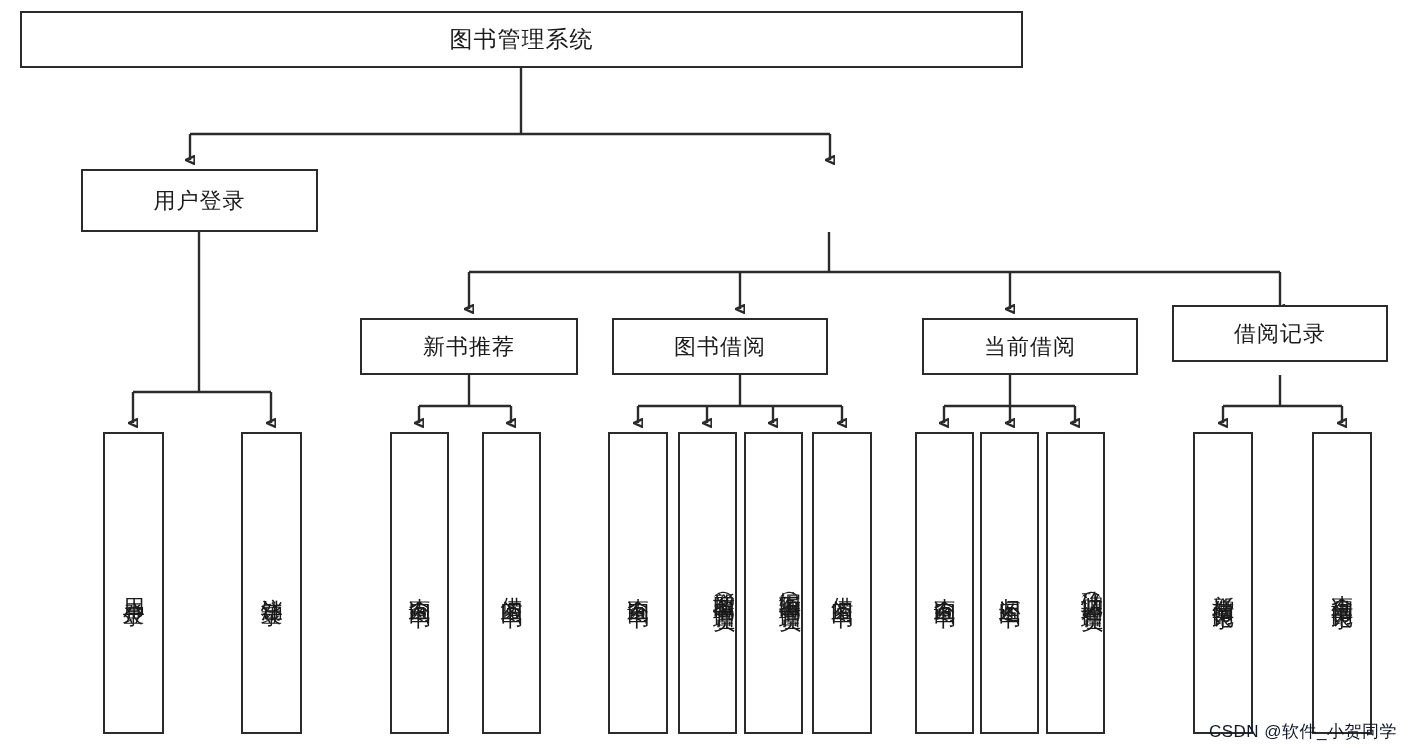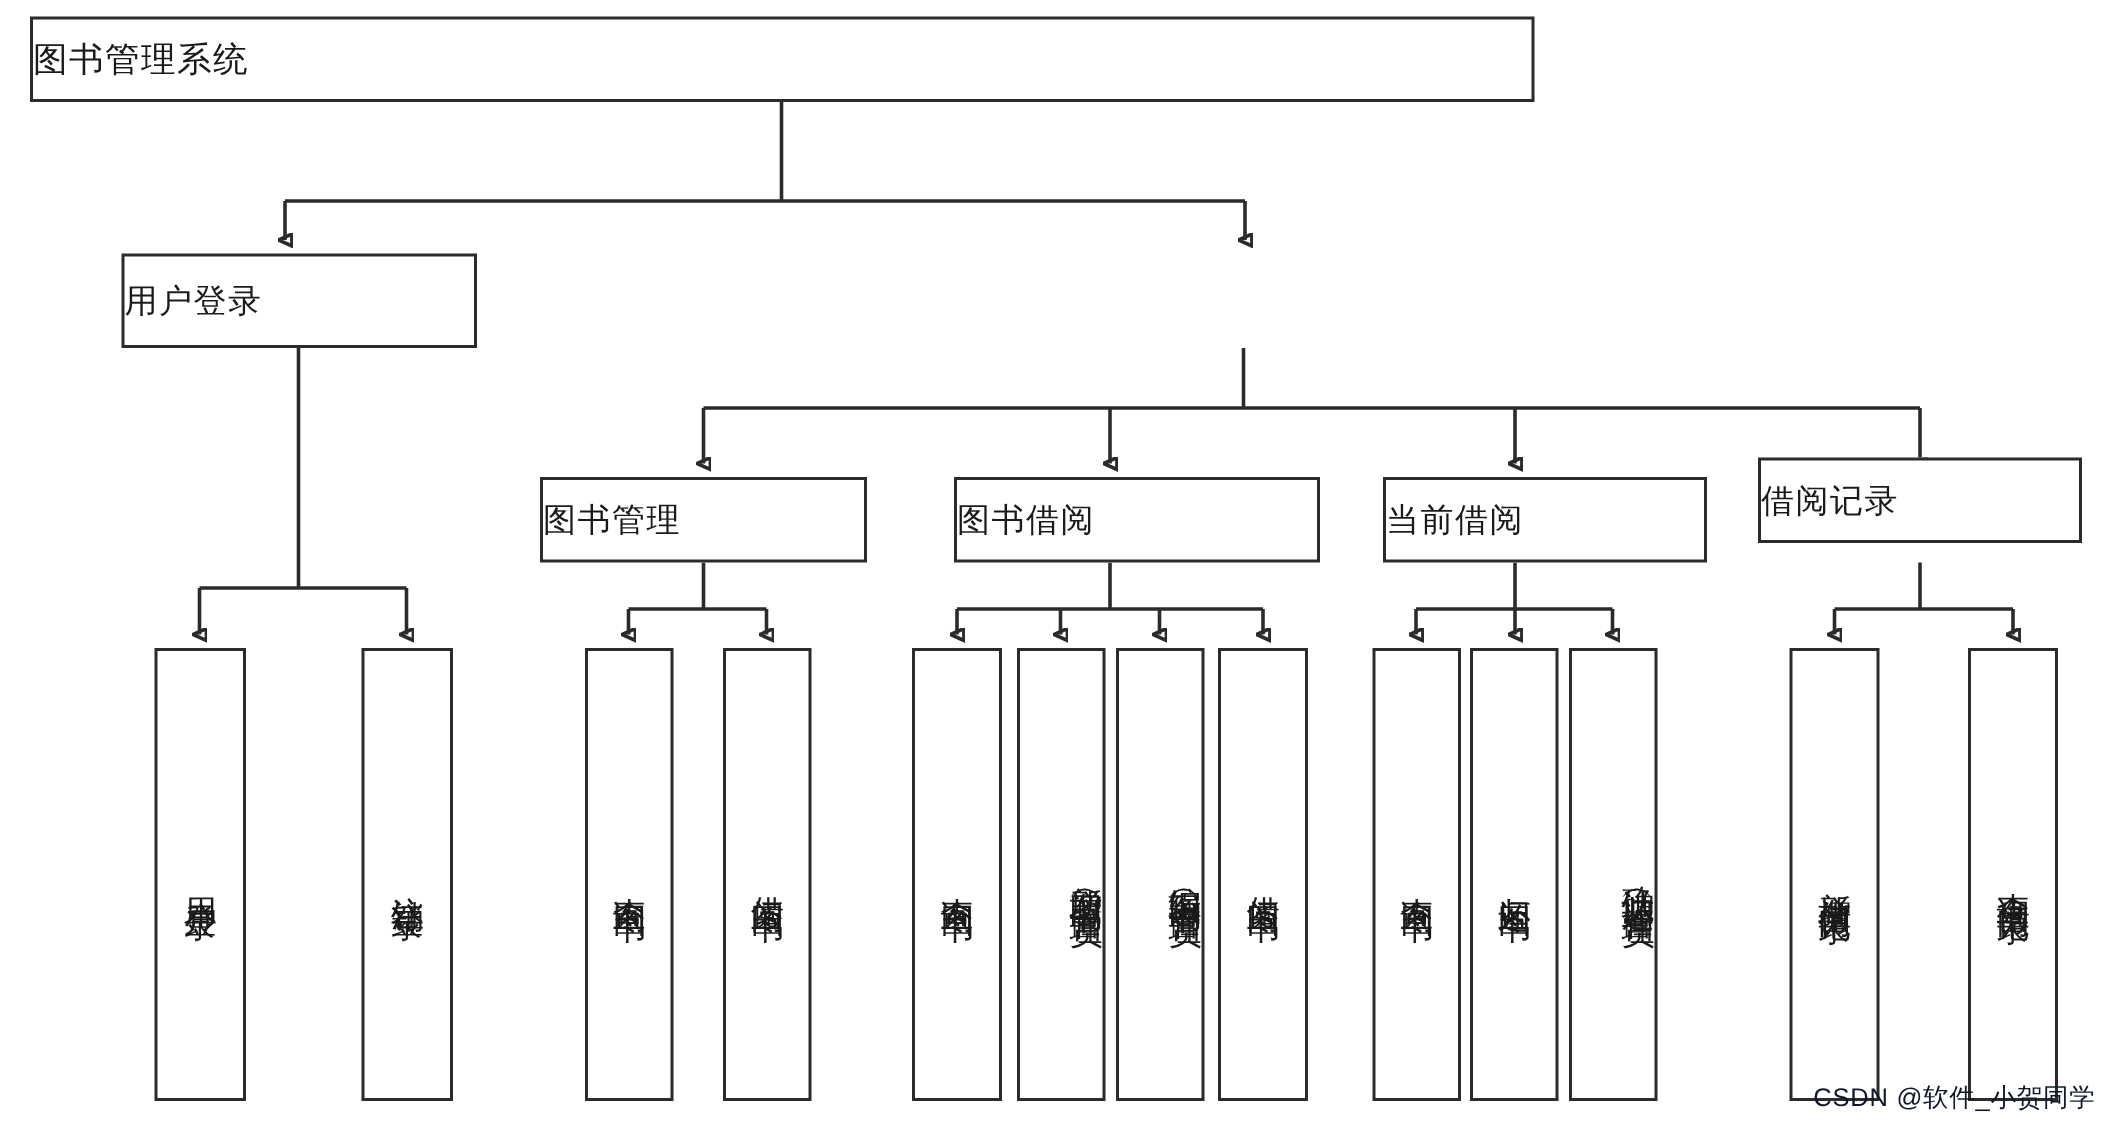--- a/index.html
+++ b/index.html
@@ -17,20 +17,21 @@
     background: #ffffff;
     overflow: hidden;
   }
   .node {
     position: absolute;
     box-sizing: border-box;
     border: 2px solid #2b2b2b;
     background: #ffffff;
     display: flex;
     align-items: center;
+    justify-content: center;
     color: #1a1a1a;
   }
   .node.horiz {
     font-size: 22px;
     letter-spacing: 1px;
   }
   .node.vert {
     writing-mode: vertical-rl;
     text-orientation: upright;
     font-size: 22px;
@@ -125,23 +126,23 @@
 
   <div class="node horiz root" style="left:20px; top:11px; width:1003px; height:57px;">
     <span>图书管理系统</span>
   </div>
 
   <div class="node horiz" style="left:81px; top:169px; width:237px; height:63px;">
     <span>用户登录</span>
   </div>
 
   <div class="node horiz" style="left:360px; top:318px; width:218px; height:57px;">
-    <span>图书管理</span>
+    <span>新书推荐</span>
   </div>
-  <div class="node horiz" style="left:636px; top:318px; width:244px; height:57px;font-family:Liberation Mono, monospace;">
+  <div class="node horiz" style="left:612px; top:318px; width:216px; height:57px;font-family:Liberation Mono, monospace;">
     <span>图书借阅</span>
   </div>
   <div class="node horiz" style="left:902px; top:318px; width:216px; height:57px;margin-left:20px;">
     <span>当前借阅</span>
   </div>
   <div class="node horiz" style="left:1172px; top:305px; width:216px; height:57px;">
     <span>借阅记录</span>
   </div>
 
   <div class="node vert mid" style="left:103px; top:432px; width:61px; height:302px;">

